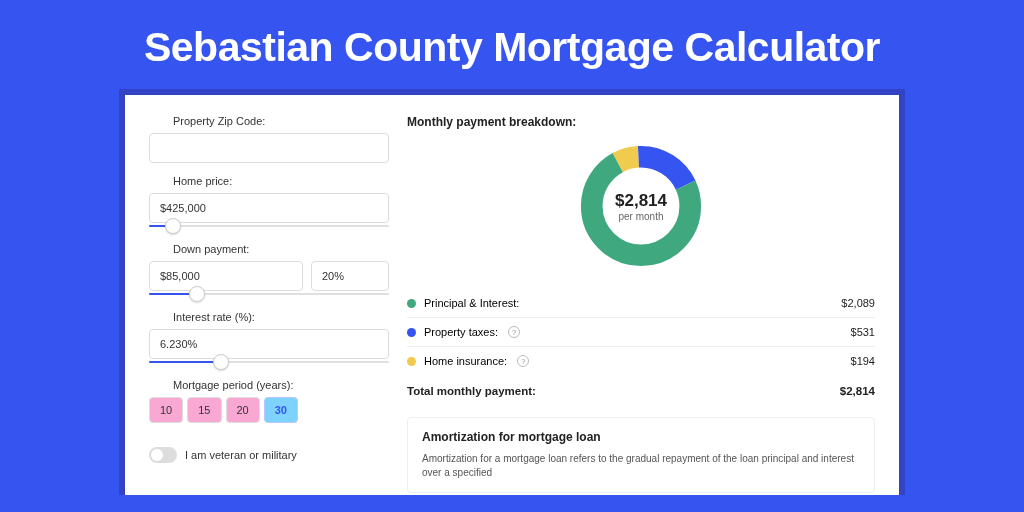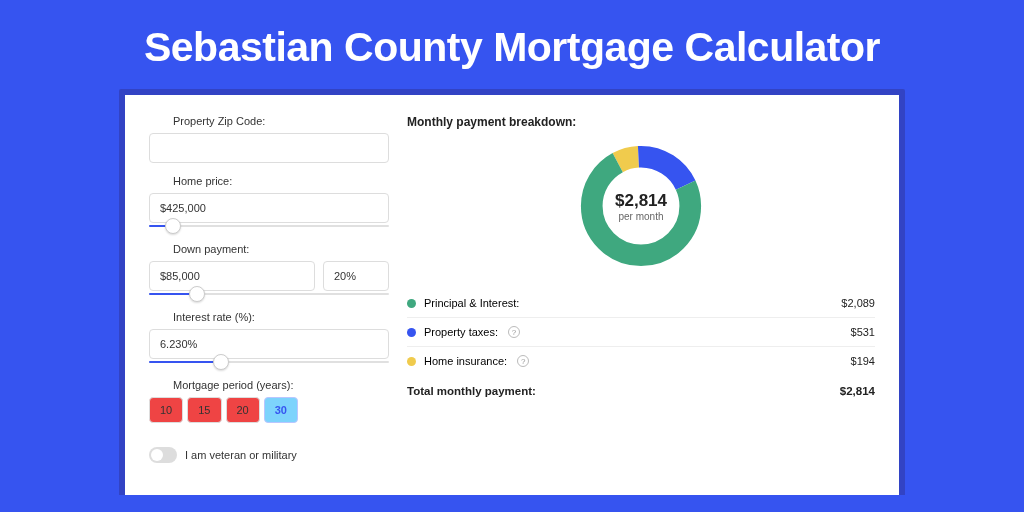--- a/index.html
+++ b/index.html
@@ -47,38 +47,38 @@
     border: 1px solid #ddd;
     border-radius: 4px;
     padding: 8px 10px;
     font-size: 11px;
     color: #333;
     background: #fff;
     height: 30px;
   }
   .row2 { display: flex; gap: 8px; }
   .row2 .input:first-child { flex: 1; }
-  .row2 .input:last-child { width: 66px; flex: none; }
+  .row2 .input:last-child { width: 78px; flex: none; }
   .slider-wrap { position: relative; height: 10px; margin-top: -2px; margin-bottom: 10px; }
   .slider-track {
     position: absolute; top: 4px; left: 0; right: 0; height: 2px; background: #e0e0e0; border-radius: 1px;
   }
   .slider-fill {
     position: absolute; top: 4px; left: 0; height: 2px; background: #3654f0; border-radius: 1px;
   }
   .slider-thumb {
     position: absolute; top: -3px; width: 16px; height: 16px; border-radius: 50%;
     background: #fff; border: 1px solid #ccc; box-shadow: 0 1px 2px rgba(0,0,0,0.15);
     transform: translateX(-50%);
   }
   .field-group { margin-bottom: 12px; }
   .period-row { display: flex; gap: 4px; }
   .period-btn {
     border: 1px solid #ddd; border-radius: 4px; padding: 6px 10px; font-size: 11px;
-    background: #ef4444; color: #333; cursor: pointer;
+    background: #f9a8d4; color: #333; cursor: pointer;
   }
   .period-btn.active { background: #7dd3fc; border-color: #b9c6ff; color: #3654f0; font-weight: 600; }
   .toggle-row { display: flex; align-items: center; gap: 8px; margin-top: 24px; }
   .toggle {
     width: 28px; height: 16px; border-radius: 8px; background: #ddd; position: relative; cursor: pointer;
   }
   .toggle-knob {
     position: absolute; top: 2px; left: 2px; width: 12px; height: 12px; border-radius: 50%; background: #fff;
   }
   .toggle-label { font-size: 11px; color: #333; }
@@ -218,16 +218,20 @@
             </div>
             <span class="line-value">$194</span>
           </div>
         </div>
 
       <div class="total-row">
         <span>Total monthly payment:</span>
         <span>$2,814</span>
       </div>
 
+      <div class="amort-card">
+        <div class="amort-title">Amortization for mortgage loan</div>
+        <div class="amort-text">Amortization for a mortgage loan refers to the gradual repayment of the loan principal and interest over a specified</div>
+      </div>
     </div>
 
   </div>
 </div>
 
 </body></html>

